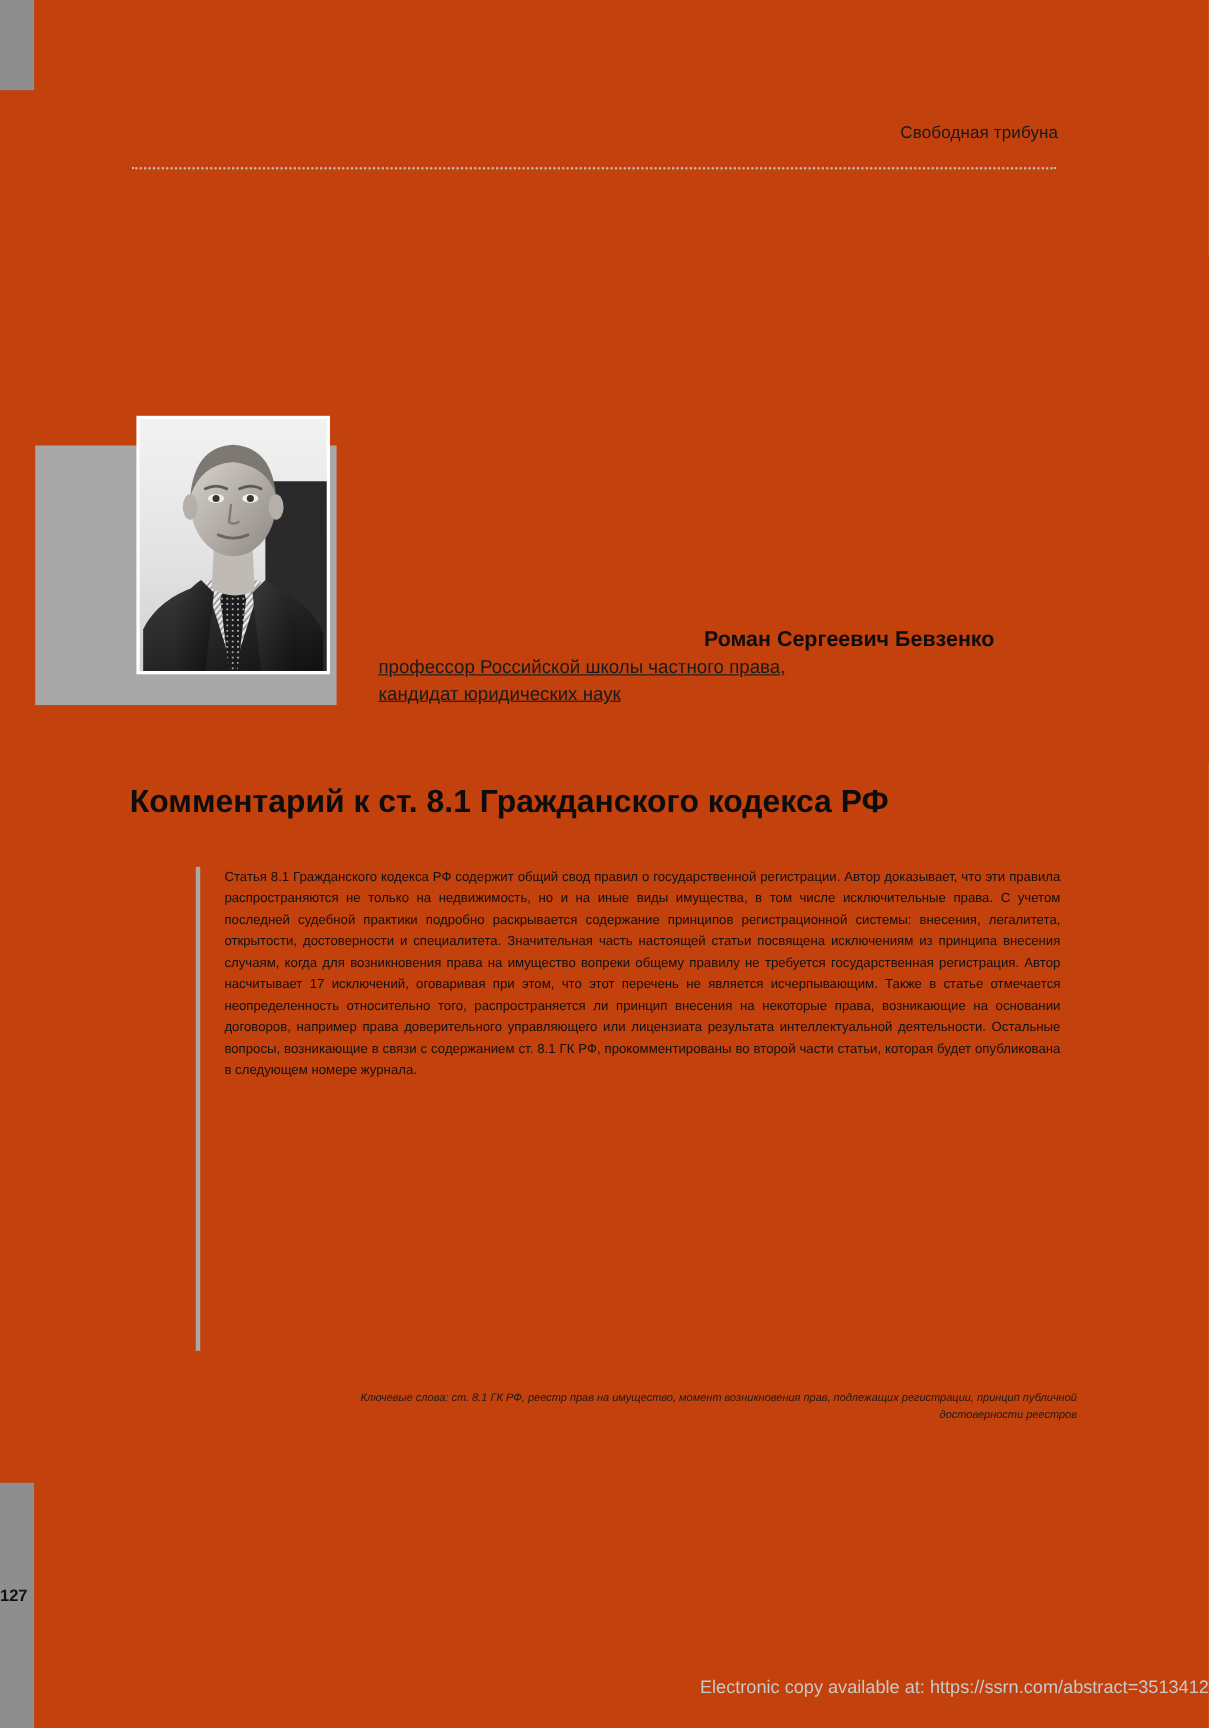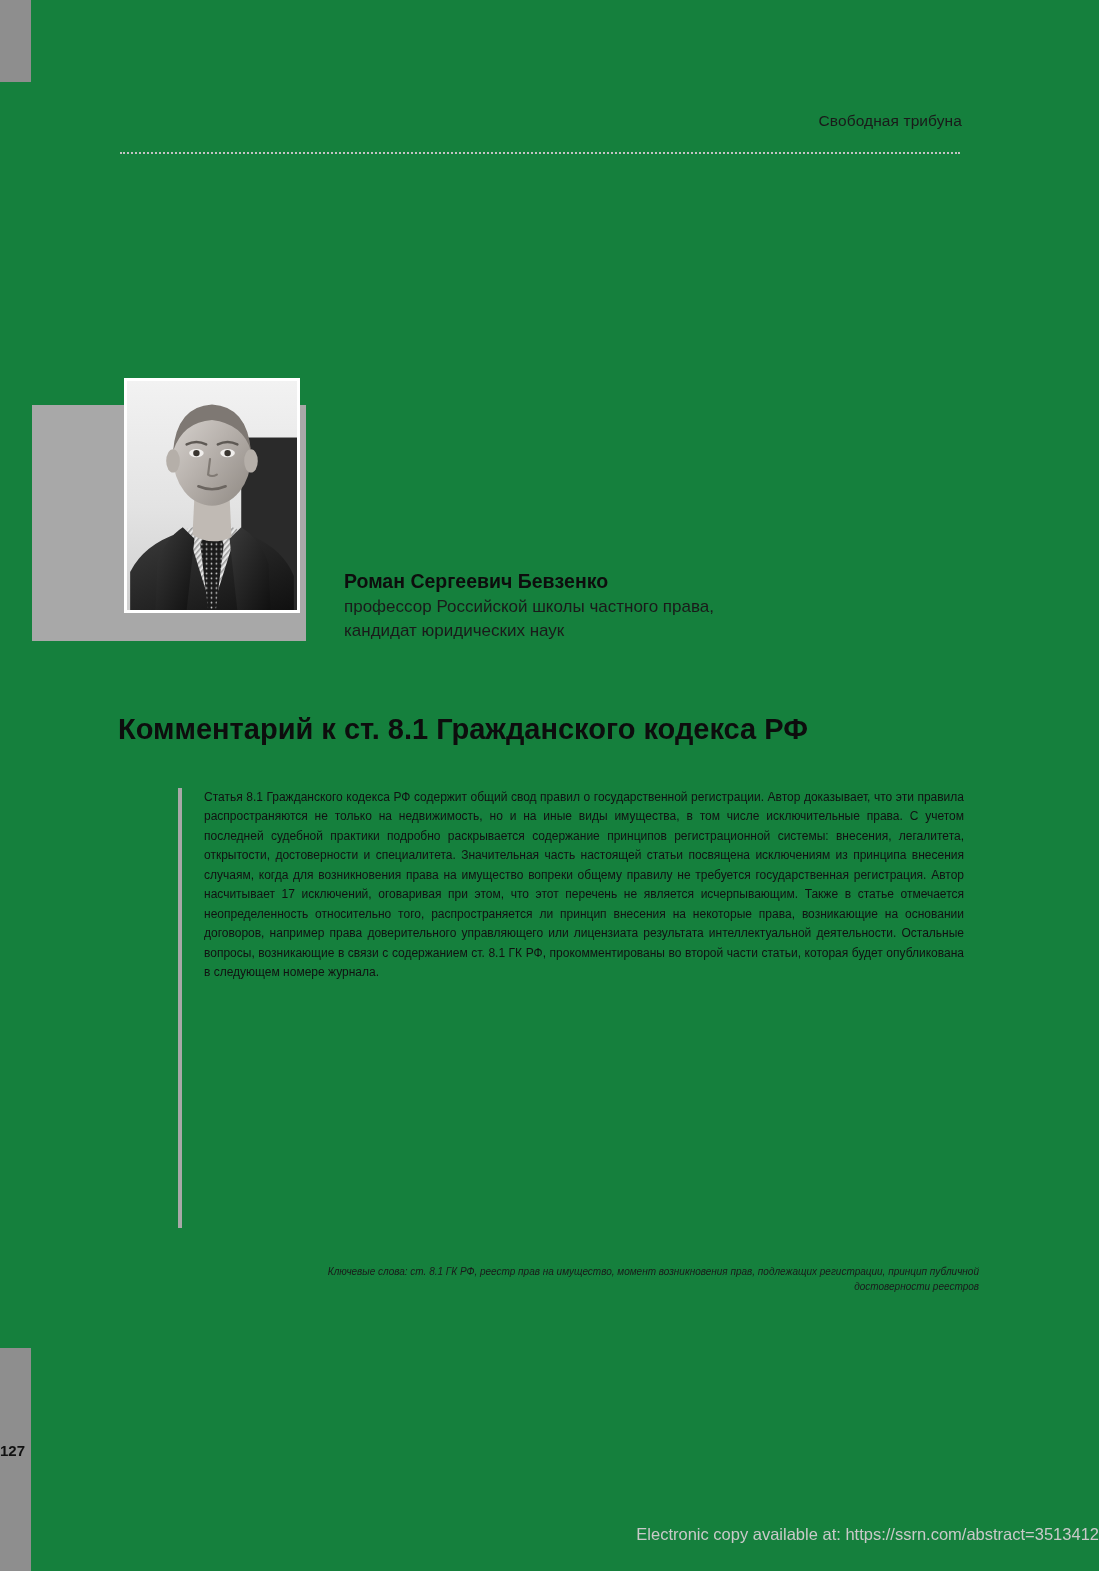--- a/index.html
+++ b/index.html
@@ -4,21 +4,21 @@
 <style>
   html, body {
     margin: 0;
     padding: 0;
     background: #ffffff;
   }
   .page {
     position: relative;
     width: 1099px;
     height: 1571px;
-    background: #15803d;
+    background: #c2410c;
     font-family: "Liberation Sans", sans-serif;
     overflow: hidden;
   }
 
   
   .edge-bar {
     position: absolute;
     left: 0;
     width: 31px;
     background: #8e8e8e;
@@ -82,26 +82,28 @@
     left: 344px;
     top: 190px;
     width: 560px;
   }
   .author-name {
     font-size: 19.5px;
     font-weight: bold;
     color: #0d0d0d;
     line-height: 1.35;
     margin: 0 0 1px 0;
+    text-align: right;
   }
   .author-role {
     font-size: 17px;
     color: #1a1a1a;
     line-height: 1.42;
     margin: 0;
+    text-decoration: underline;
   }
 
   
   .article-title {
     position: absolute;
     left: 118px;
     top: 712px;
     width: 860px;
     font-size: 29px;
     font-weight: bold;

